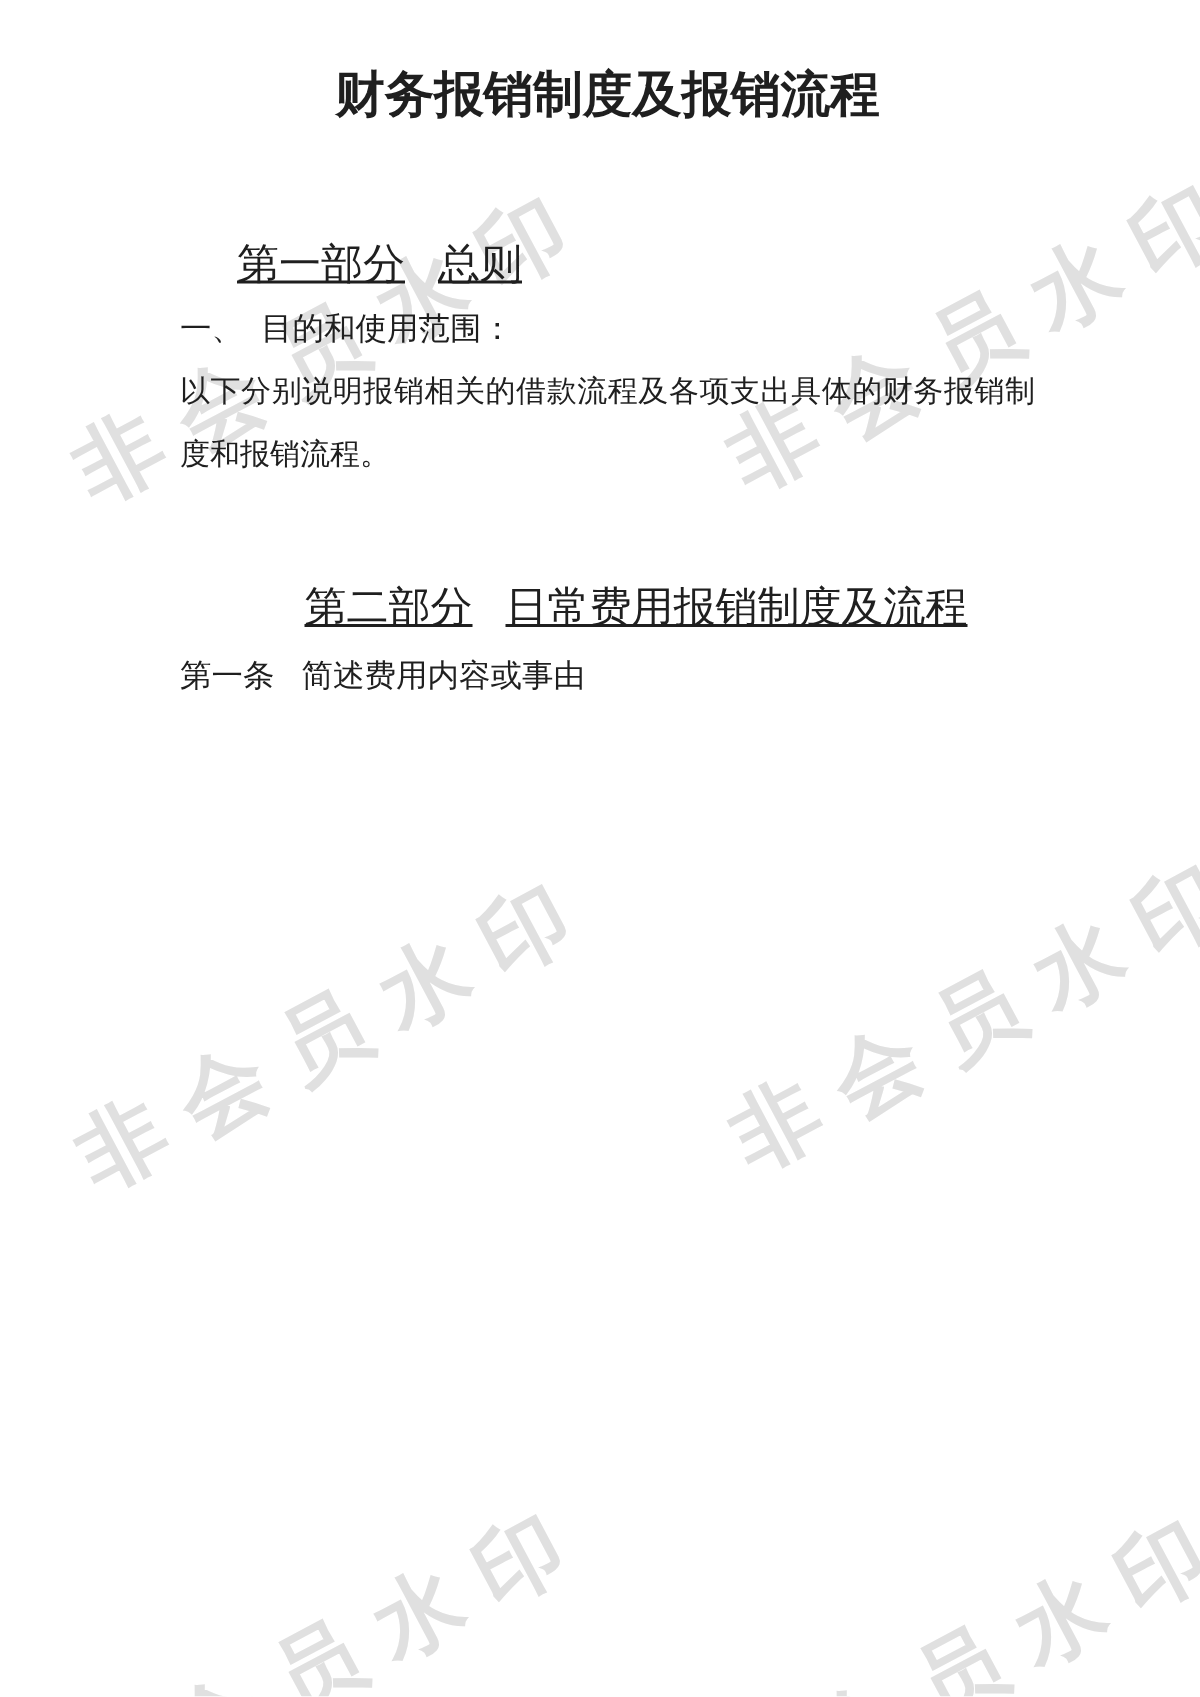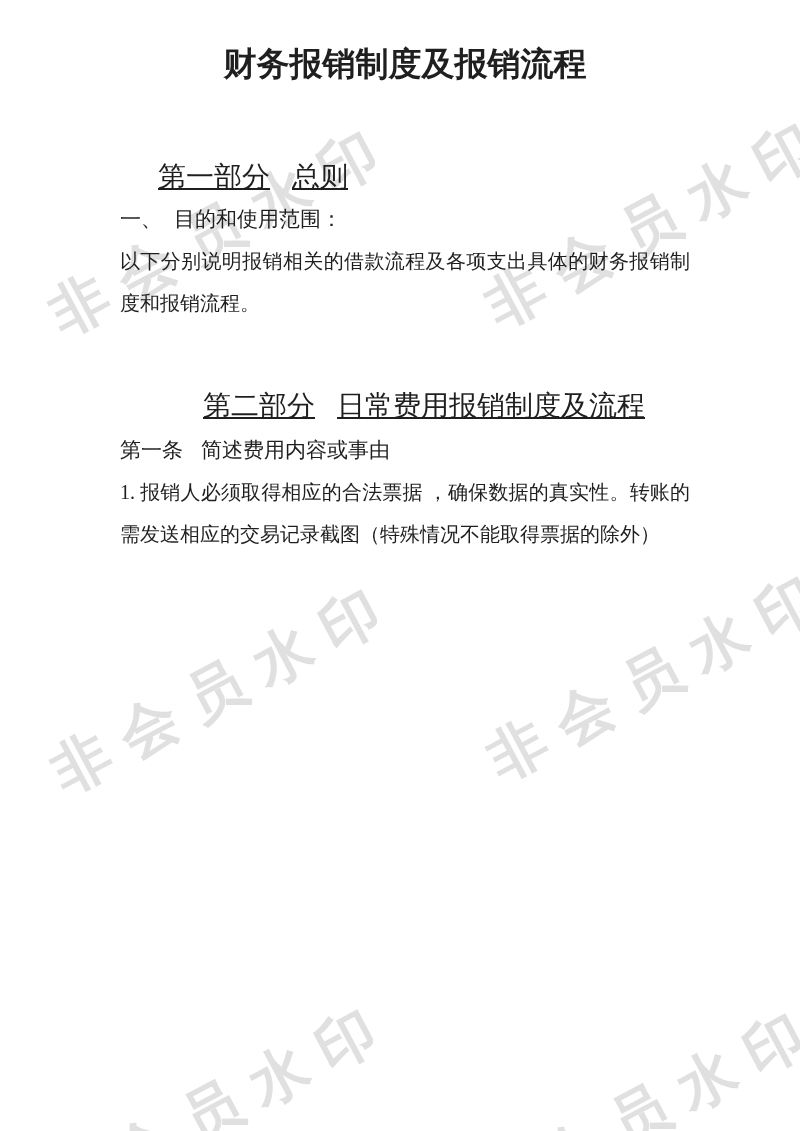--- a/index.html
+++ b/index.html
@@ -98,16 +98,15 @@
     <p class="body-p">以下分别说明报销相关的借款流程及各项支出具体的财务报销制度和报销流程。</p>
 
     <div class="part-heading part2">
       <span>第二部分</span><span class="gap-l">日常费用报销制度及流程</span>
     </div>
 
     <div class="clause-heading article">
       <span>第一条</span><span class="gap-m">简述费用内容或事由</span>
     </div>
 
-    <p class="body-p">1. 报销人必须取得相应的合法票据 ，确保数据的真实性。转账的需发送相应的交易记录截图（特殊情况不能取得票据的除外）</p>
 
   </div>
 </div>
 
 </body></html>

